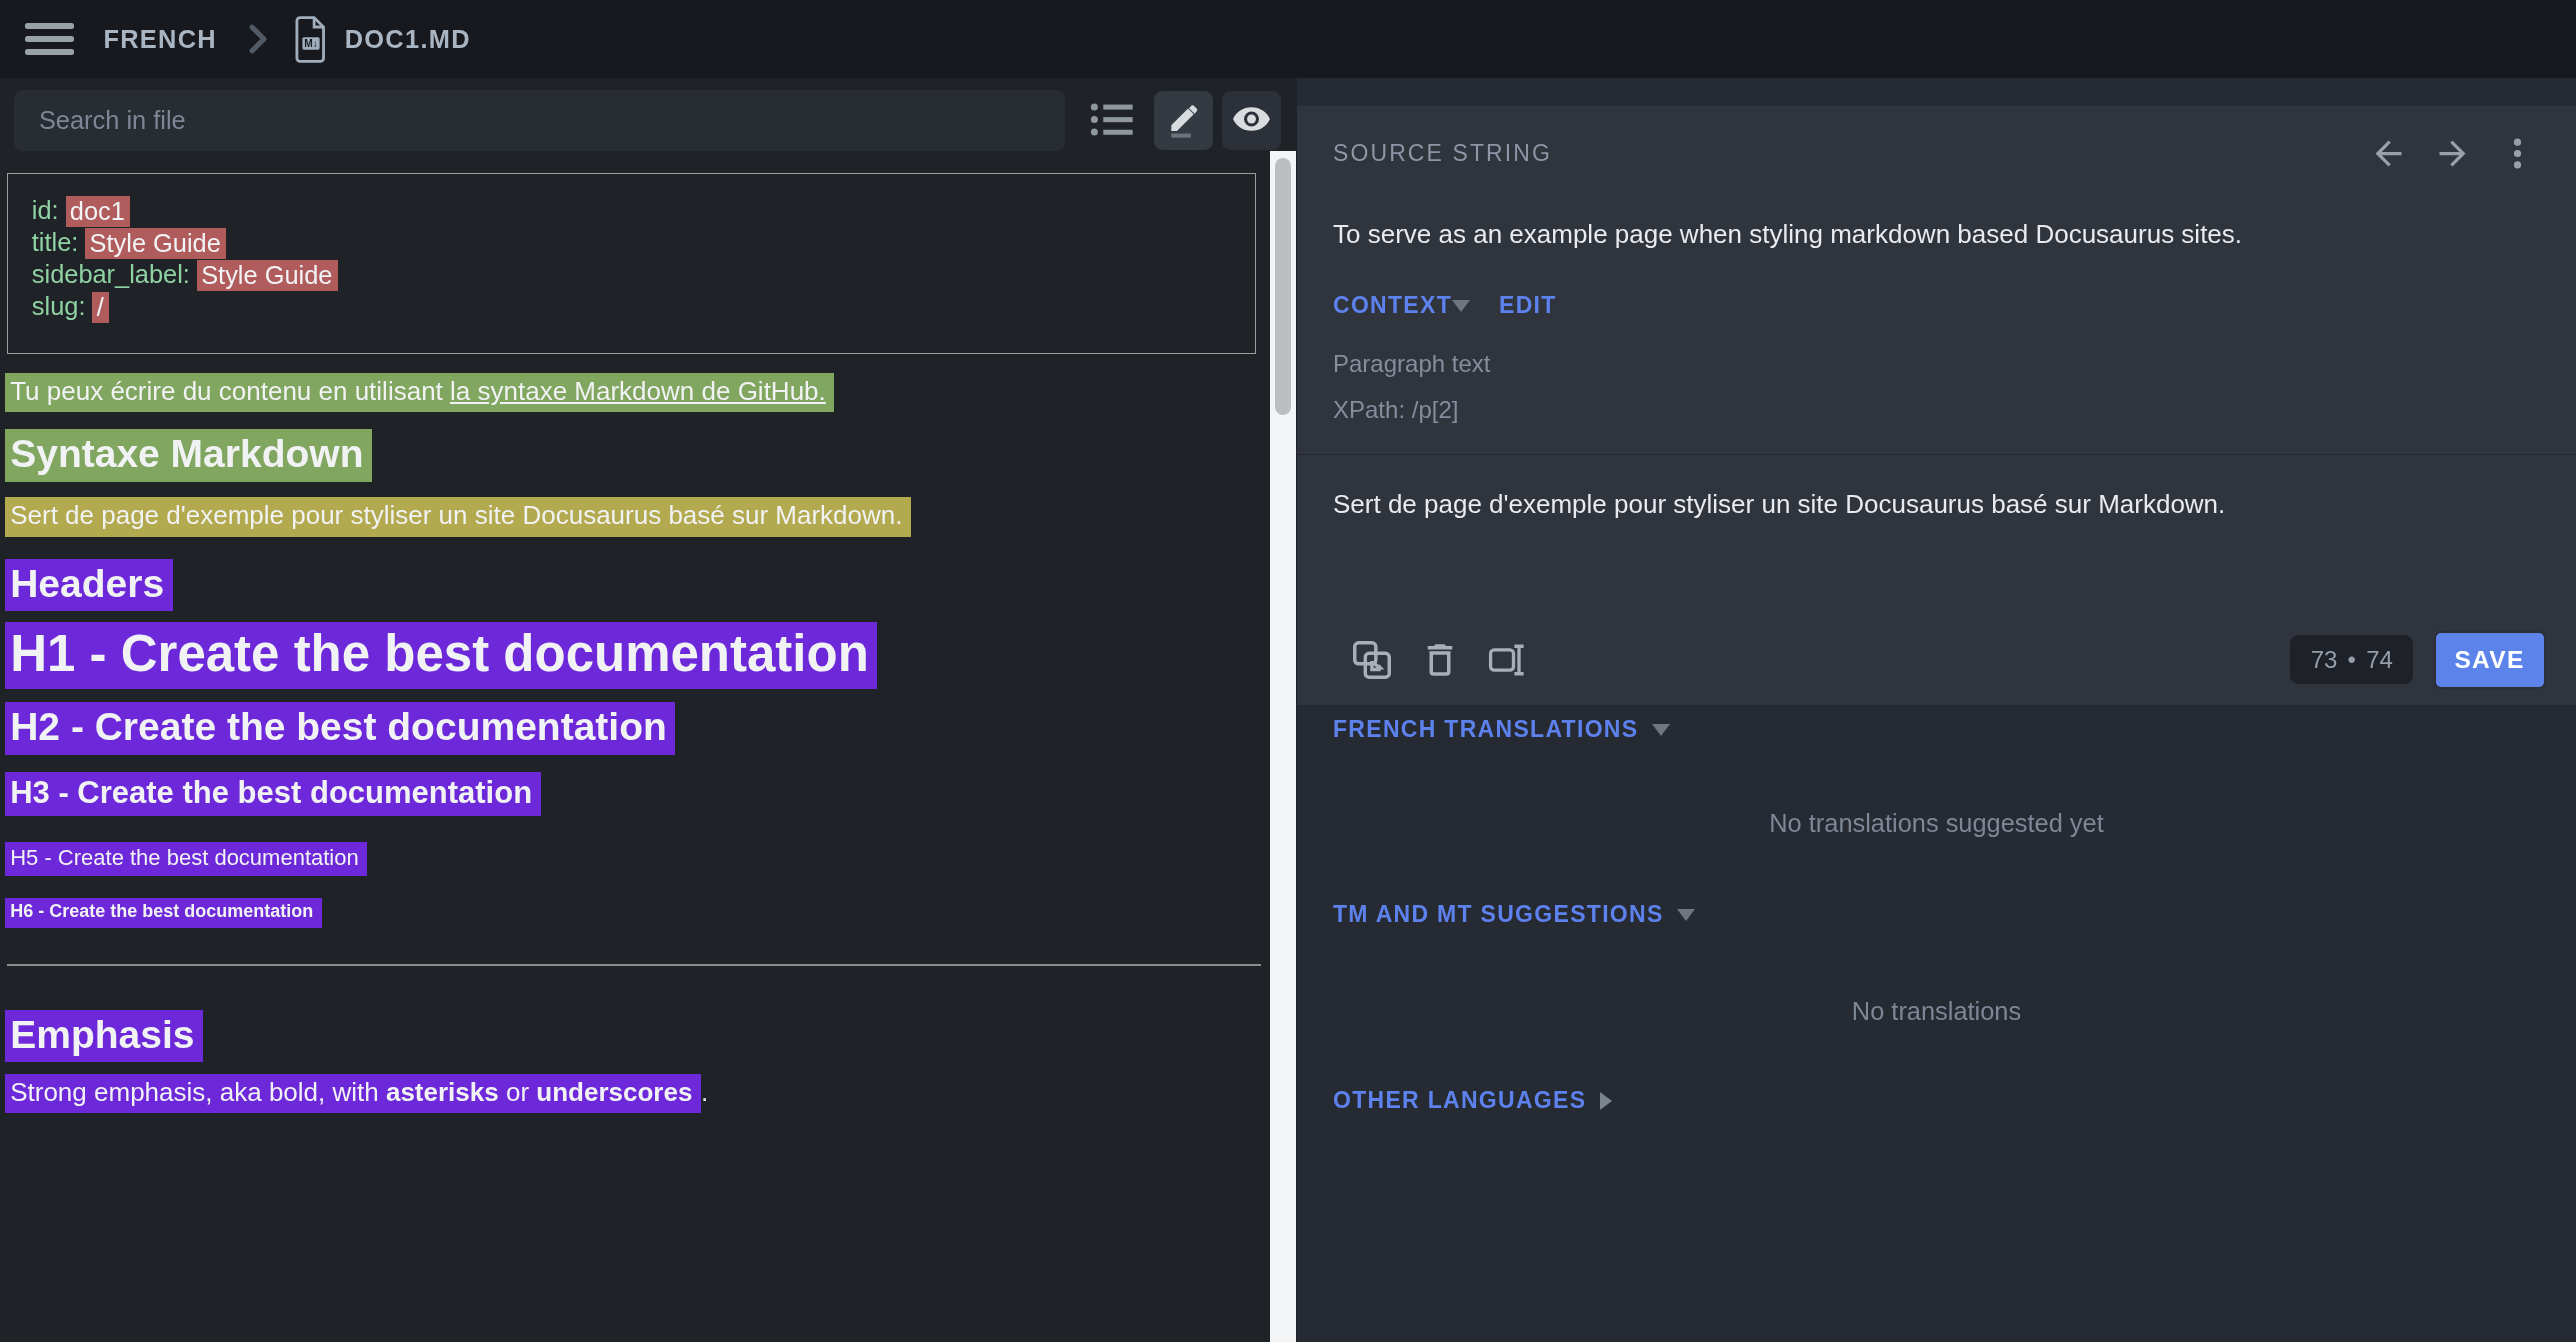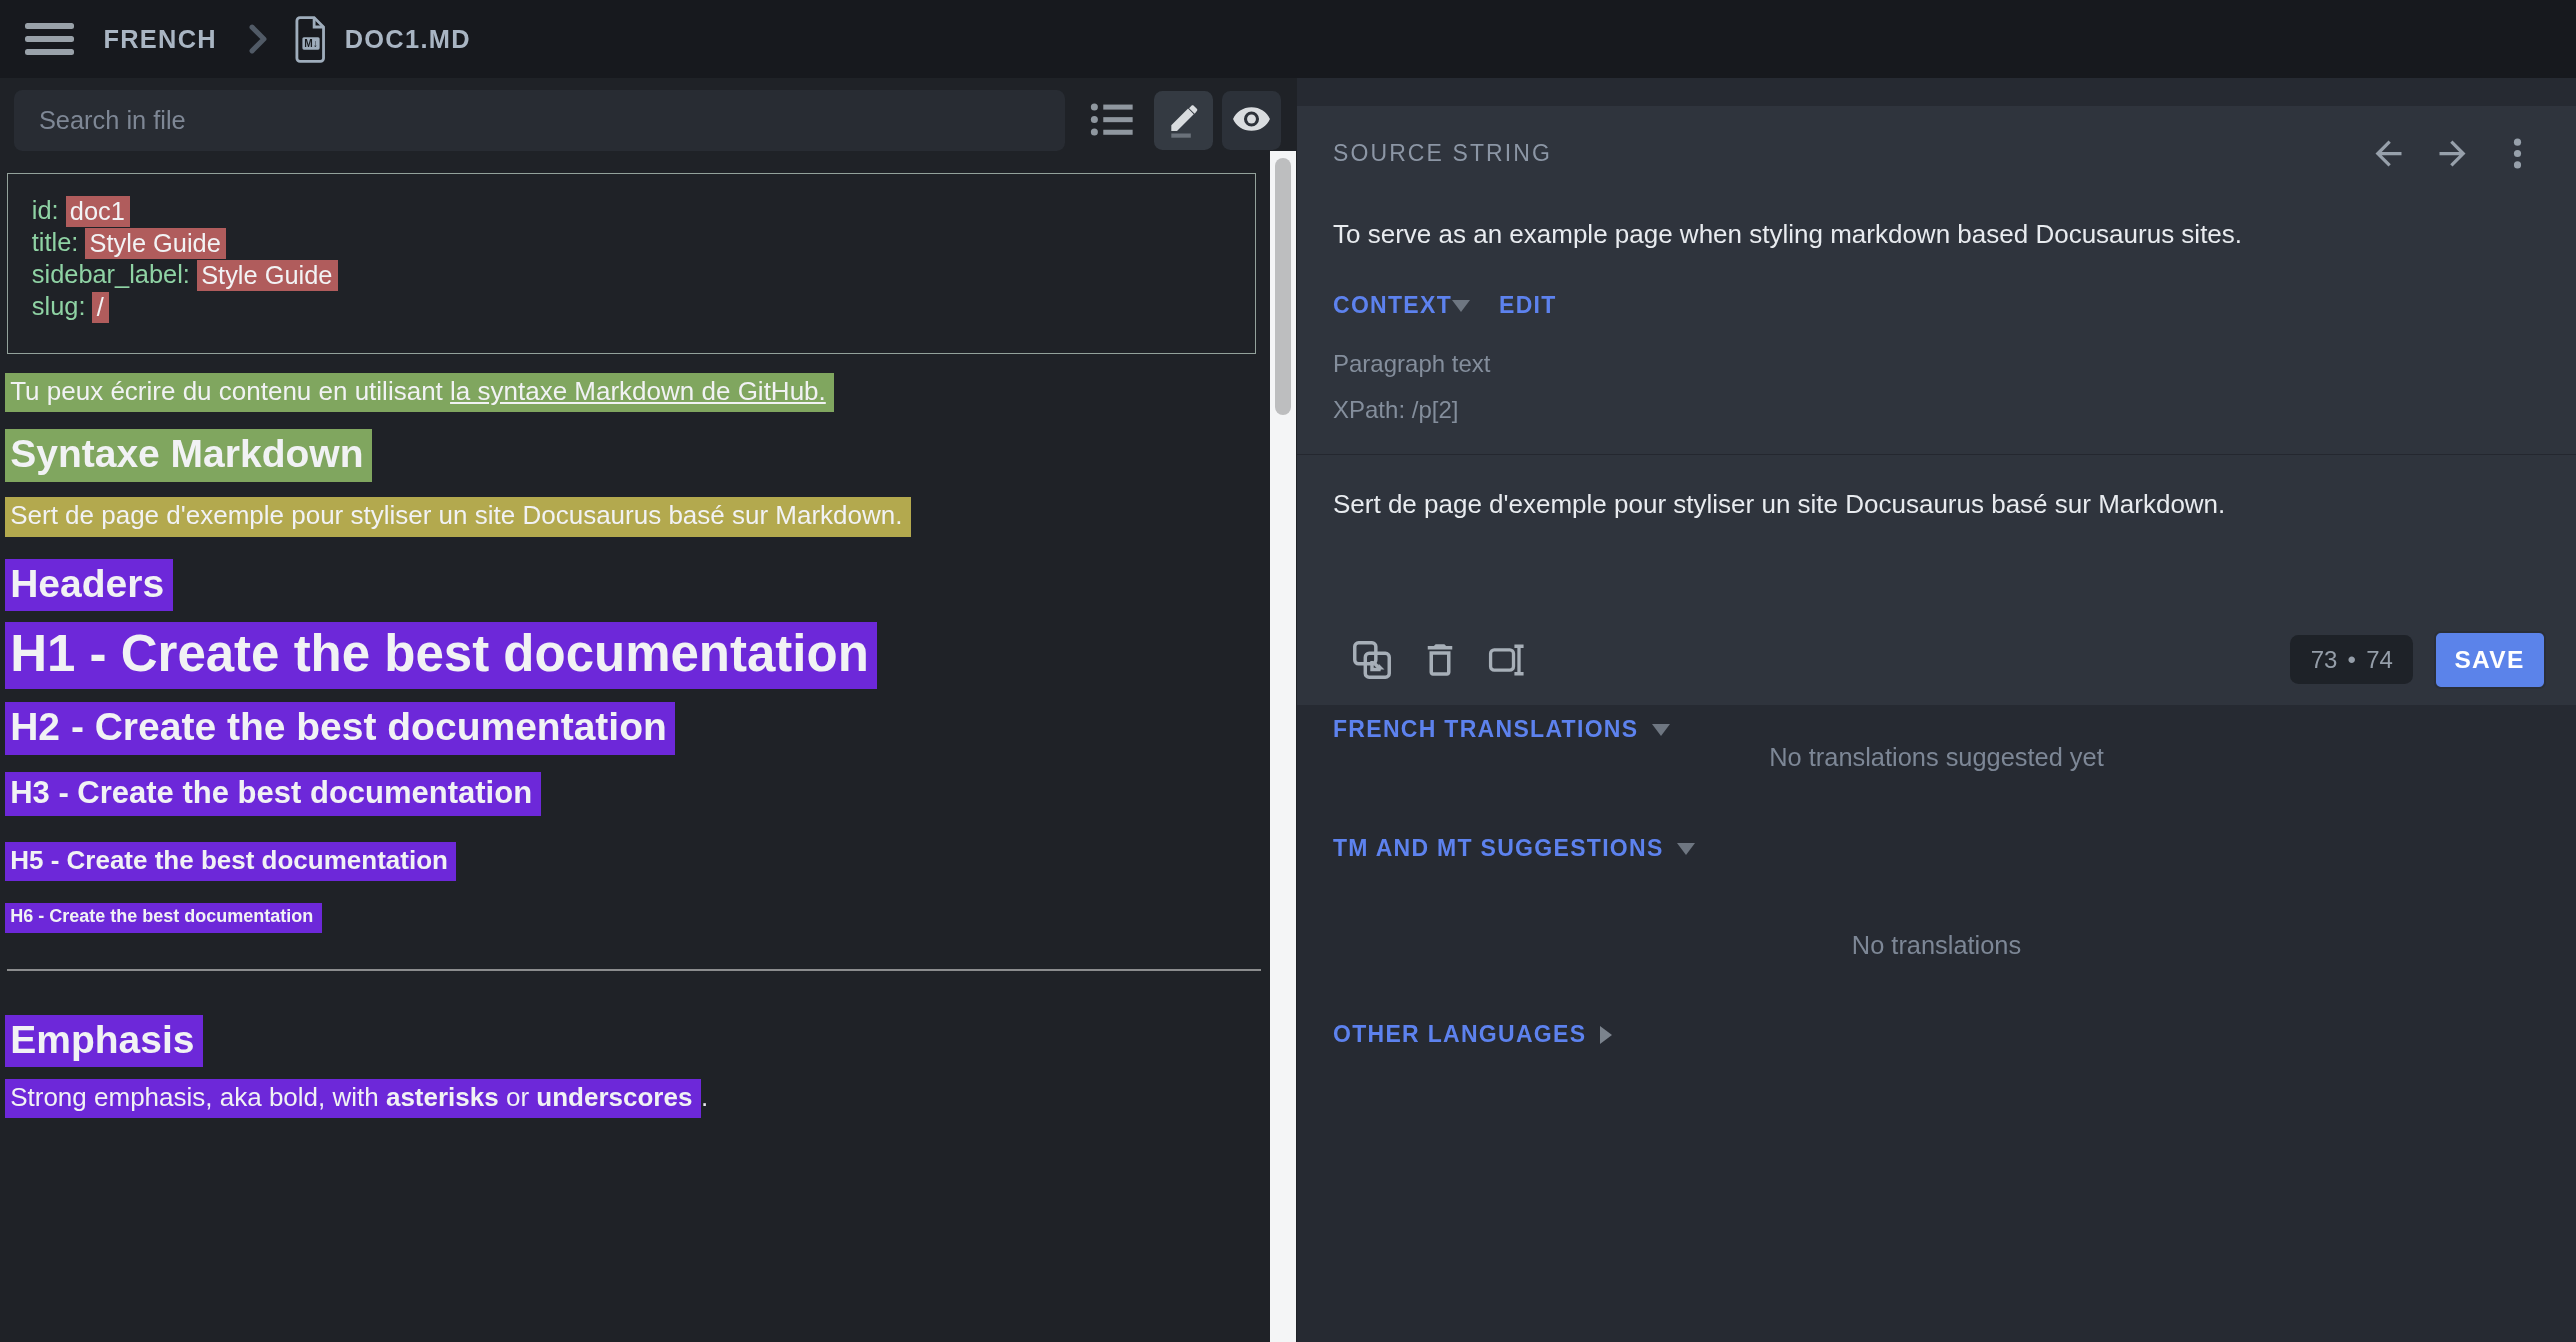--- a/index.html
+++ b/index.html
@@ -41,21 +41,21 @@
   .doc-line { margin-left: 5.1px; }
   .hl { color: #f1f2f4; padding: 3.4px 8.5px 6px 5.1px; }
   .hl-red    { background: #6d28d9; }
   .hl-green  { background: #80a65f; }
   .hl-yellow { background: #b3a94e; }
   .p-text  { font-size: 26px; font-weight: normal; }
   .h1-text { font-size: 51px; font-weight: bold; }
   .h2-text { font-size: 39px; font-weight: bold; }
   .h3-text { font-size: 31px; font-weight: bold; }
   .h4-text { font-size: 26px; font-weight: bold; }
-  .h5-text { font-size: 26px; font-weight: bold; }
+  .h5-text { font-size: 22px; font-weight: normal; }
   .h6-text { font-size: 18px; font-weight: bold; }
   .link-underline { text-decoration: underline; }
   .outside-dot { color: #e9ebee; font-size: 26px; }
   .doc-hr { margin: 41px 0 0 6.8px; width: 1254px; height: 2.5px; background: #8b8d8e; border: none; }
 
   
   .scrollbar { position: absolute; top: 151px; left: 1270px; width: 26px; height: 1192px;
                background: #f4f5f6; }
   .scroll-thumb { position: absolute; top: 6.8px; left: 5.1px; width: 16px; height: 257px;
                   background: #bdbebf; border-radius: 8.5px; cursor: pointer; }
@@ -87,21 +87,21 @@
   .tb-icon { width: 46px; height: 46px; display: flex; align-items: center; justify-content: center;
              cursor: pointer; margin-right: 22px; }
   .char-pill { margin-left: auto; background: #1e2228; border-radius: 8.5px; padding: 10.2px 20.3px;
                display: flex; align-items: center; gap: 10.2px; font-size: 24px; color: #959ea9; }
   .save-btn { margin-left: 20.3px; width: 112px; height: 58px; background: #5b83ea; border: 2.5px solid #2a2f38;
               border-radius: 6.8px; color: #ffffff; font-size: 24.5px; font-weight: bold; letter-spacing: 1.3px;
               cursor: pointer; font-family: "Liberation Sans", sans-serif; }
   .sections { position: absolute; top: 599px; left: 0; width: 1279px; bottom: 0; }
   .section-head { margin: 39px 0 0 36px; display: flex; align-items: center; gap: 13.5px; }
   .empty-text { text-align: center; font-size: 25.4px; color: #7d8796; }
-  .empty-1 { }
+  .empty-1 { margin-top: 66px; }
   .empty-2 { margin-top: 69px; }
   .sec-gap-1 { margin-top: 63px; }
   .sec-gap-2 { margin-top: 61px; }
 </style>
 </head>
 <body>
 
 <div class="app">
 
   <div class="topbar">

